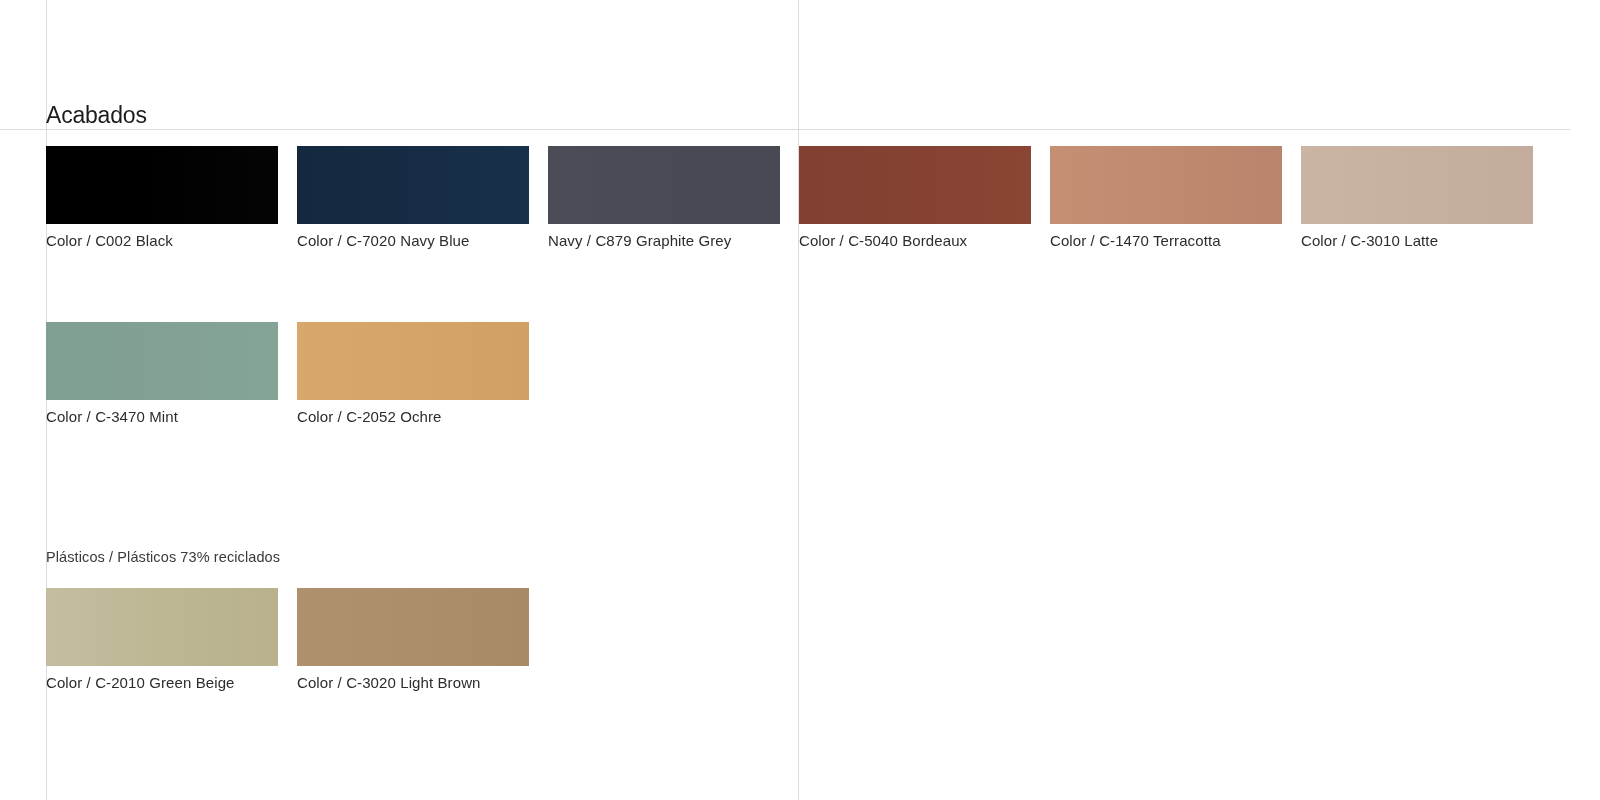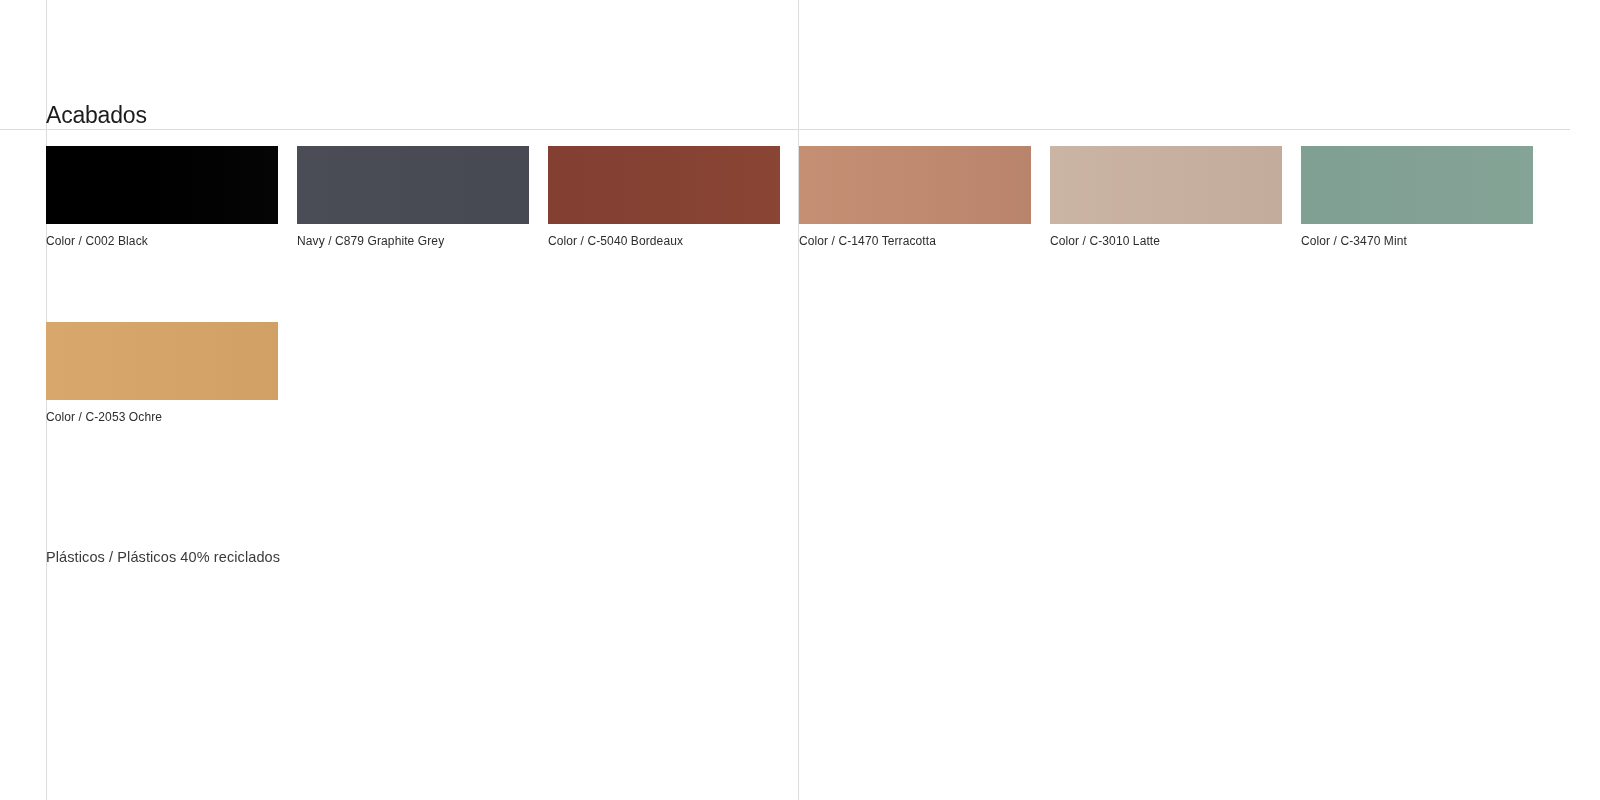--- a/index.html
+++ b/index.html
@@ -81,21 +81,21 @@
   }
 
   .swatch-chip {
     width: 232px;
     height: 78px;
     display: block;
   }
 
   .swatch-label {
     margin-top: 9px;
-    font-size: 12px;
+    font-size: 15px;
     font-weight: 400;
     color: #2c2c2c;
     line-height: 16px;
     letter-spacing: 0.1px;
     white-space: nowrap;
   }
 </style>
 </head>
 <body>
 
@@ -105,20 +105,24 @@
 
 <h1 class="page-title" id="page-title">Acabados</h1>
 
 <section class="section section-colores">
   <div class="swatch-grid" id="grid-0">
       <div class="swatch-cell">
         <div class="swatch-chip" style="background: linear-gradient(90deg, rgb(0, 0, 0) 0%, rgb(0, 0, 0) 48%, rgb(5, 5, 5) 100%);"></div>
         <div class="swatch-label">Color / C002 Black</div>
       </div>
       <div class="swatch-cell">
+        <div class="swatch-chip" style="background: linear-gradient(90deg, rgb(20, 41, 63) 0%, rgb(22, 44, 68) 48%, rgb(24, 48, 73) 100%);"></div>
+        <div class="swatch-label">Color / C-7020 Navy Blue</div>
+      </div>
+      <div class="swatch-cell">
         <div class="swatch-chip" style="background: linear-gradient(90deg, rgb(74, 77, 86) 0%, rgb(72, 75, 84) 48%, rgb(71, 74, 82) 100%);"></div>
         <div class="swatch-label">Navy / C879 Graphite Grey</div>
       </div>
       <div class="swatch-cell">
         <div class="swatch-chip" style="background: linear-gradient(90deg, rgb(131, 64, 50) 0%, rgb(133, 65, 50) 48%, rgb(138, 69, 52) 100%);"></div>
         <div class="swatch-label">Color / C-5040 Bordeaux</div>
       </div>
       <div class="swatch-cell">
         <div class="swatch-chip" style="background: linear-gradient(90deg, rgb(197, 143, 116) 0%, rgb(192, 138, 112) 48%, rgb(185, 132, 108) 100%);"></div>
         <div class="swatch-label">Color / C-1470 Terracotta</div>
@@ -126,22 +130,30 @@
       <div class="swatch-cell">
         <div class="swatch-chip" style="background: linear-gradient(90deg, rgb(202, 180, 164) 0%, rgb(199, 176, 160) 48%, rgb(195, 172, 156) 100%);"></div>
         <div class="swatch-label">Color / C-3010 Latte</div>
       </div>
       <div class="swatch-cell">
         <div class="swatch-chip" style="background: linear-gradient(90deg, rgb(129, 160, 148) 0%, rgb(130, 161, 148) 48%, rgb(132, 164, 150) 100%);"></div>
         <div class="swatch-label">Color / C-3470 Mint</div>
       </div>
       <div class="swatch-cell">
         <div class="swatch-chip" style="background: linear-gradient(90deg, rgb(215, 167, 107) 0%, rgb(212, 164, 104) 48%, rgb(209, 160, 101) 100%);"></div>
-        <div class="swatch-label">Color / C-2053 Ochre</div>
+        <div class="swatch-label">Color / C-2052 Ochre</div>
       </div>
     </div>
 </section>
 
 <section class="section section-reciclados">
-  <h2 class="section-title">Plásticos / Plásticos 40% reciclados</h2>
+  <h2 class="section-title">Plásticos / Plásticos 73% reciclados</h2>
   <div class="swatch-grid" id="grid-1">
+      <div class="swatch-cell">
+        <div class="swatch-chip" style="background: linear-gradient(90deg, rgb(196, 189, 160) 0%, rgb(189, 183, 148) 48%, rgb(184, 177, 140) 100%);"></div>
+        <div class="swatch-label">Color / C-2010 Green Beige</div>
+      </div>
+      <div class="swatch-cell">
+        <div class="swatch-chip" style="background: linear-gradient(90deg, rgb(176, 145, 110) 0%, rgb(173, 142, 107) 48%, rgb(169, 138, 103) 100%);"></div>
+        <div class="swatch-label">Color / C-3020 Light Brown</div>
+      </div>
     </div>
 </section>
 
 </body></html>

